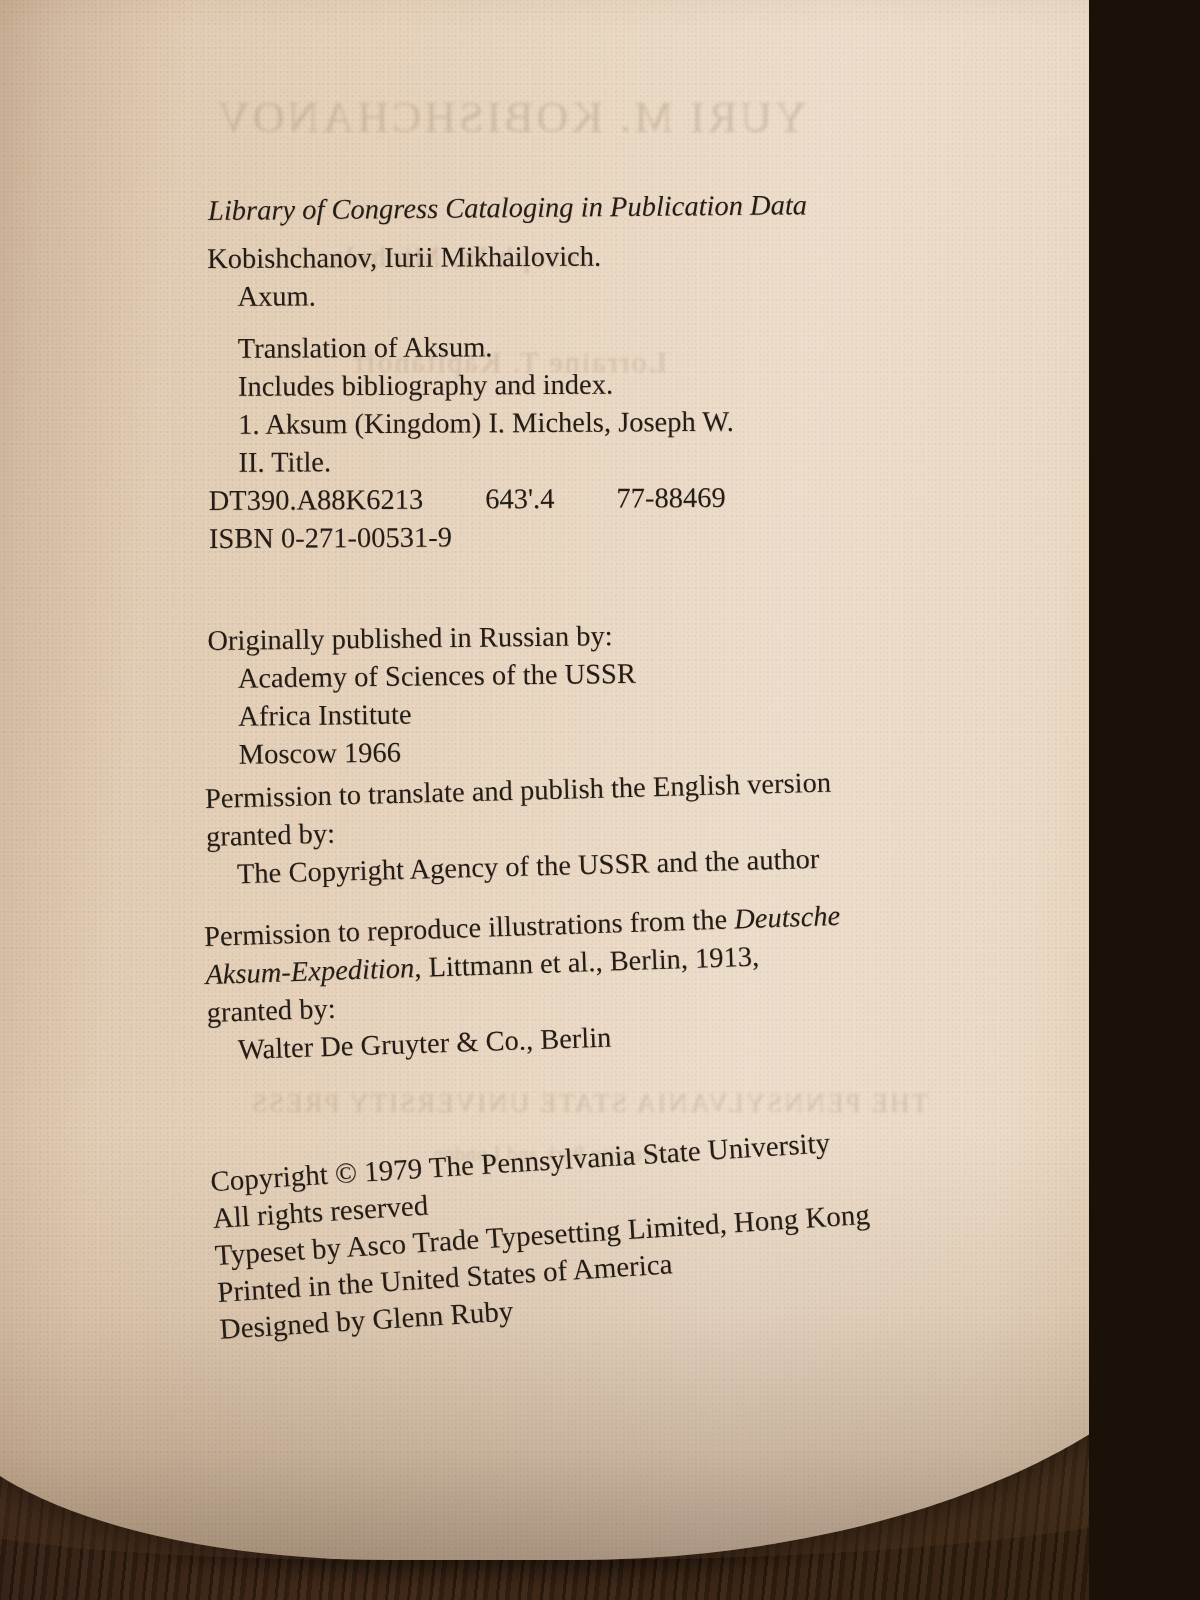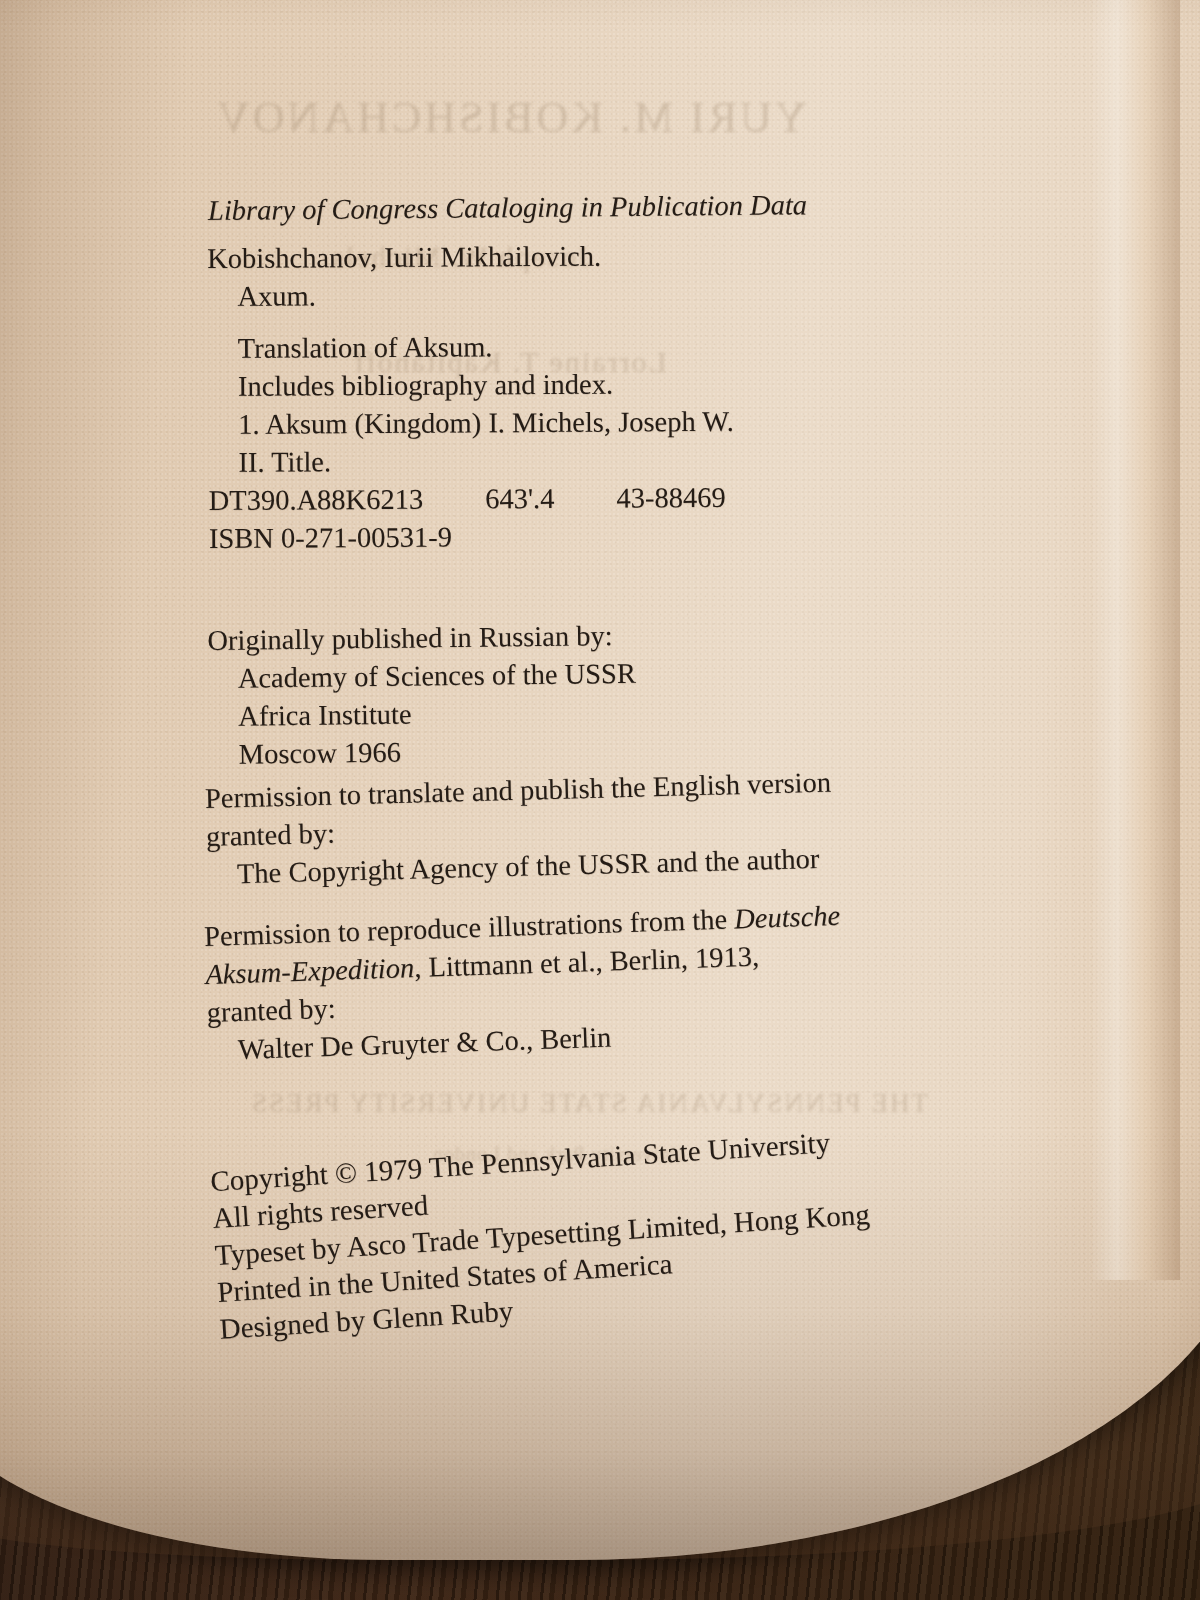--- a/index.html
+++ b/index.html
@@ -4,25 +4,26 @@
 <title>Copyright Page Photograph</title>
 <style>
   html, body {
     margin: 0;
     padding: 0;
     background: #1a1109;
   }
 
   #page {
     position: relative;
-    width: 1200px;
+    width: 1048px;
     height: 1600px;
     overflow: hidden;
     background: #0ea5e9;
     font-family: "Liberation Serif", "DejaVu Serif", serif;
+    padding-left: 41px;
   }
 
   
   .table-surface {
     position: absolute;
     inset: 0;
     background:
       repeating-linear-gradient(
         96deg,
         rgba(0,0,0,0.30) 0px,
@@ -212,21 +213,21 @@
     </div>
 
     <div class="block" id="cip-body">
       <div class="line">Kobishchanov, Iurii Mikhailovich.</div>
       <div class="line indent1">Axum.</div>
       <div class="gap-sm"></div>
       <div class="line indent1">Translation of Aksum.</div>
       <div class="line indent1">Includes bibliography and index.</div>
       <div class="line indent1">1.  Aksum (Kingdom)   I.  Michels, Joseph W.</div>
       <div class="line indent1">II.  Title.</div>
-      <div class="line"><span>DT390.A88K6213</span><span style="display:inline-block;width:62px"></span><span>643'.4</span><span style="display:inline-block;width:62px"></span><span>43-88469</span></div>
+      <div class="line"><span>DT390.A88K6213</span><span style="display:inline-block;width:62px"></span><span>643'.4</span><span style="display:inline-block;width:62px"></span><span>77-88469</span></div>
       <div class="line">ISBN 0-271-00531-9</div>
     </div>
 
     <div class="block" id="orig-pub">
       <div class="line">Originally published in Russian by:</div>
       <div class="line indent1">Academy of Sciences of the USSR</div>
       <div class="line indent1">Africa Institute</div>
       <div class="line indent1">Moscow 1966</div>
     </div>
 

